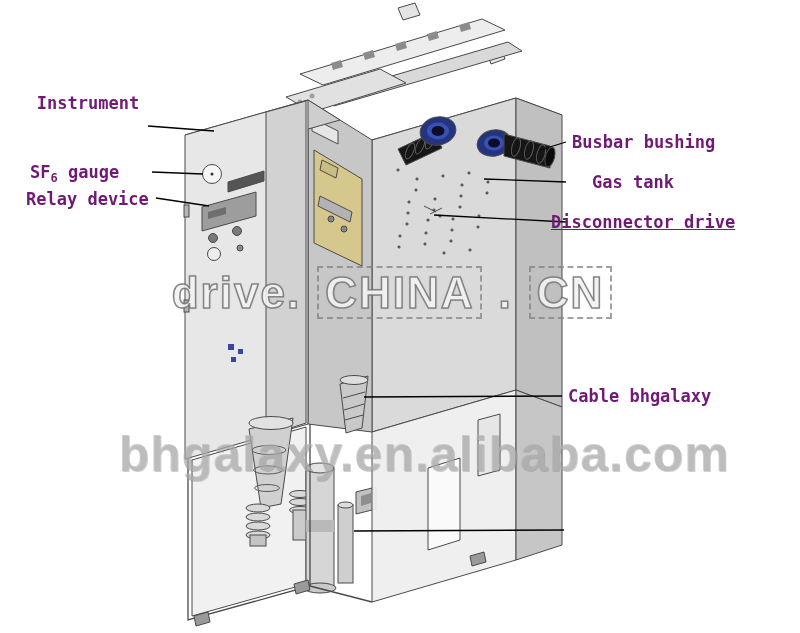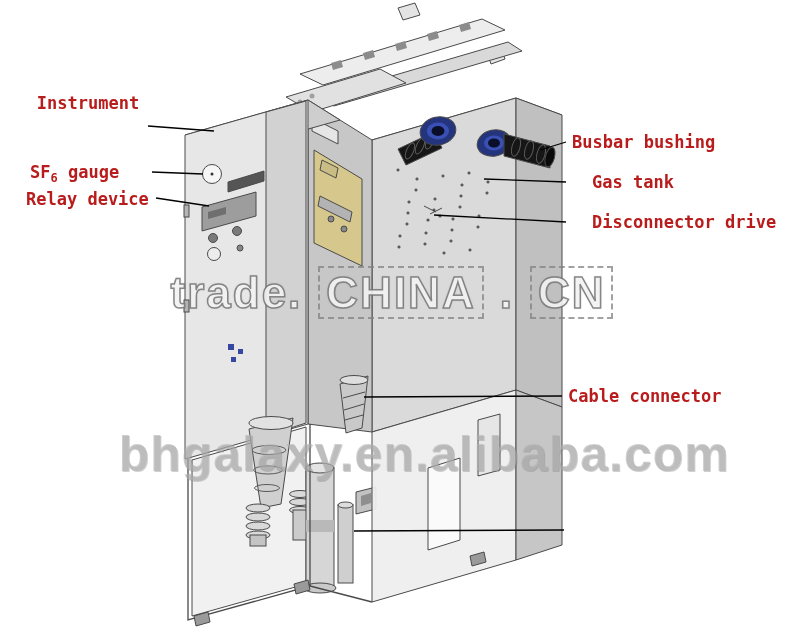--- a/index.html
+++ b/index.html
@@ -5,21 +5,21 @@
   html,body{margin:0;padding:0;background:#ffffff;}
   .stage{position:relative;width:800px;height:633px;background:#ffffff;overflow:hidden;
          font-family:"DejaVu Sans Mono", monospace;}
   svg{position:absolute;left:0;top:0;}
   svg polygon, svg rect, svg circle, svg ellipse, svg line, svg polyline, svg path{
     stroke:#4a4a4a;stroke-width:1;}
   .nostroke{stroke:none;}
   .frame{fill:none;stroke:#4a4a4a;stroke-width:1.3;}
   .rib{fill:none;stroke:#5a5a5a;stroke-width:1;}
   .leader{stroke:#000;stroke-width:1.3;}
-  .lbl{position:absolute;font:bold 17px "DejaVu Sans Mono", monospace;color:#b91c1c;
+  .lbl{position:absolute;font:bold 17px "DejaVu Sans Mono", monospace;color:#701a75;
        white-space:nowrap;}
   .lbl sub{font-size:12px;}
   .lbl.right-align{text-align:left;}
   .lbl.center{text-align:center;}
   .wm-top{position:absolute;top:268px;left:0;right:0;text-align:center;
           font:bold 44px "Liberation Sans", sans-serif;
           color:rgba(255,255,255,0.82);
           -webkit-text-stroke:1.5px rgba(115,115,115,0.85);
           text-shadow:0 0 2px rgba(120,120,120,0.5);
           letter-spacing:2px;pointer-events:none;}
@@ -206,33 +206,33 @@
       <line class="leader" x1="156" y1="198" x2="209" y2="206"></line>
       <line class="leader" x1="566" y1="142" x2="540" y2="150"></line>
       <line class="leader" x1="566" y1="182" x2="484" y2="179"></line>
       <line class="leader" x1="566" y1="222" x2="434" y2="215"></line>
       <line class="leader" x1="562" y1="396" x2="364" y2="397"></line>
       <line class="leader" x1="564" y1="530" x2="354" y2="531"></line>
     </g>
   </svg>
 
   <div class="wm-top">
-    <span>trade.</span><span class="wm-box">CHINA</span><span>.</span><span class="wm-box">CN</span>
+    <span>drive.</span><span class="wm-box">CHINA</span><span>.</span><span class="wm-box">CN</span>
   </div>
   <div class="wm-bottom">bhgalaxy.en.alibaba.com</div>
 
   <div class="lbl center" style="left:26px;top:90px;width:124px;line-height:27px;">
     <div>Instrument</div>
   </div>
 
   <div class="lbl right-align" style="left:30px;top:162px;width:120px;"><span>SF</span><sub>6</sub><span> gauge</span></div>
 
   <div class="lbl" style="left:572px;top:132px;">Busbar bushing</div>
 
   <div class="lbl right-align" style="left:26px;top:189px;width:126px;">Relay device</div>
 
   <div class="lbl" style="left:592px;top:172px;">Gas tank</div>
 
-  <div class="lbl" style="left:592px;top:212px;">Disconnector drive</div>
-
-  <div class="lbl" style="left:568px;top:386px;">Cable connector</div>
+  <div class="lbl" style="left:551px;top:212px;text-decoration:underline;">Disconnector drive</div>
+
+  <div class="lbl" style="left:568px;top:386px;">Cable bhgalaxy</div>
 
 </div>
 
 </body></html>

